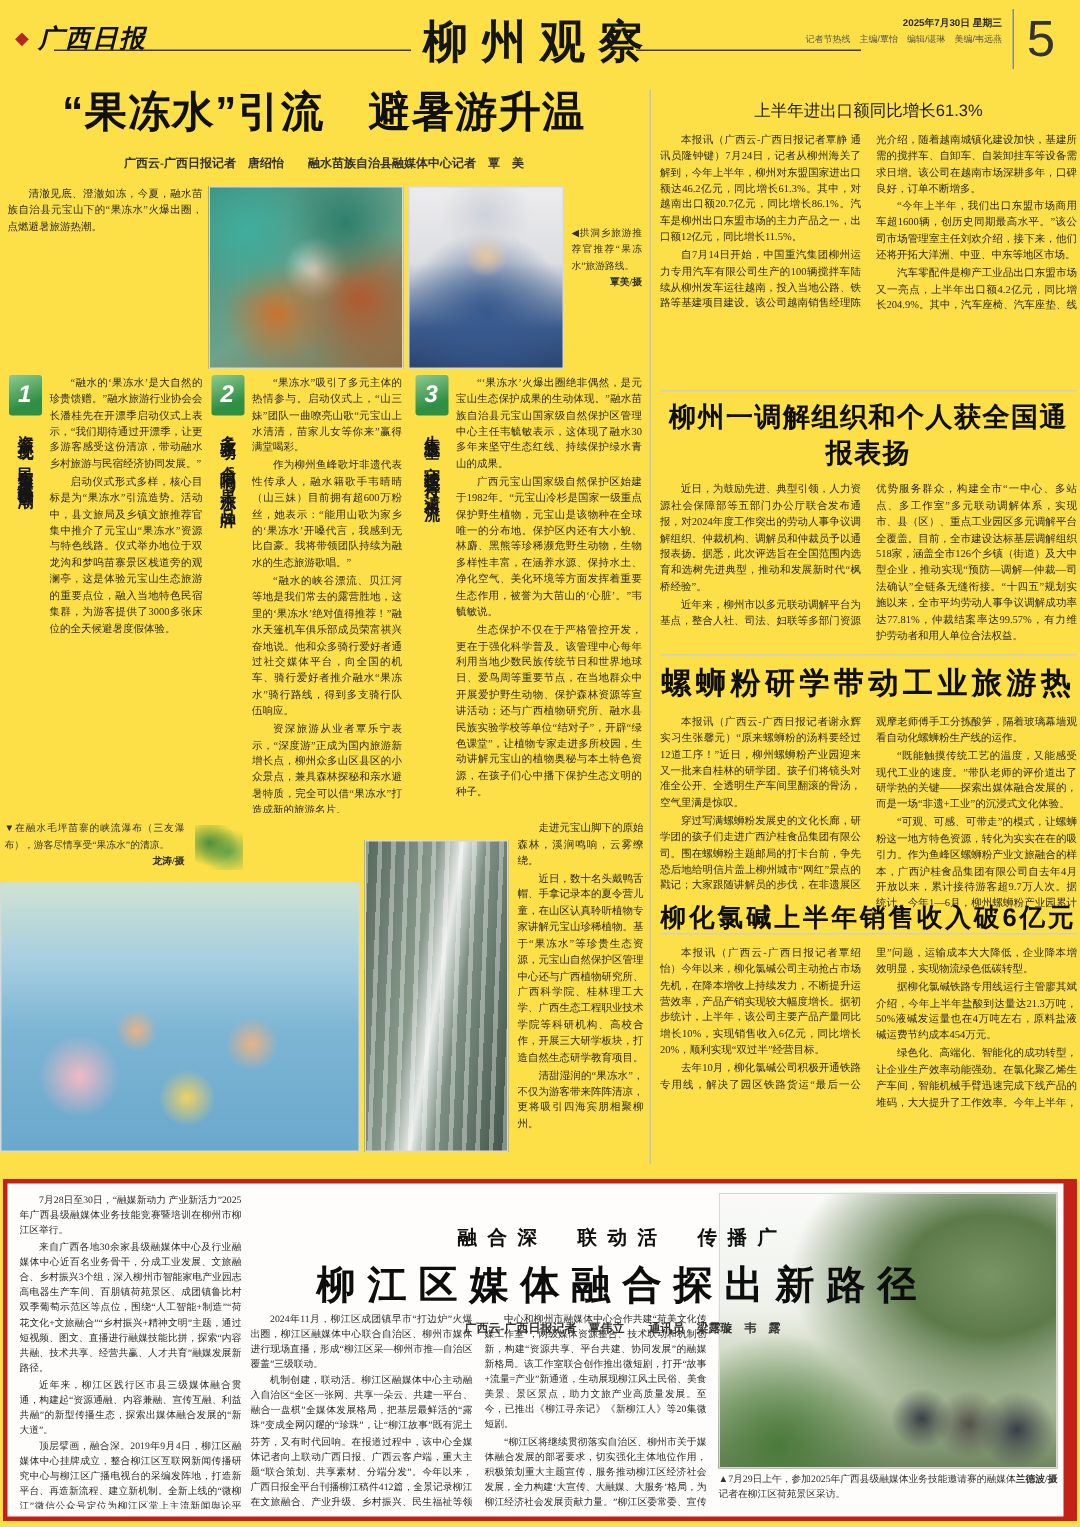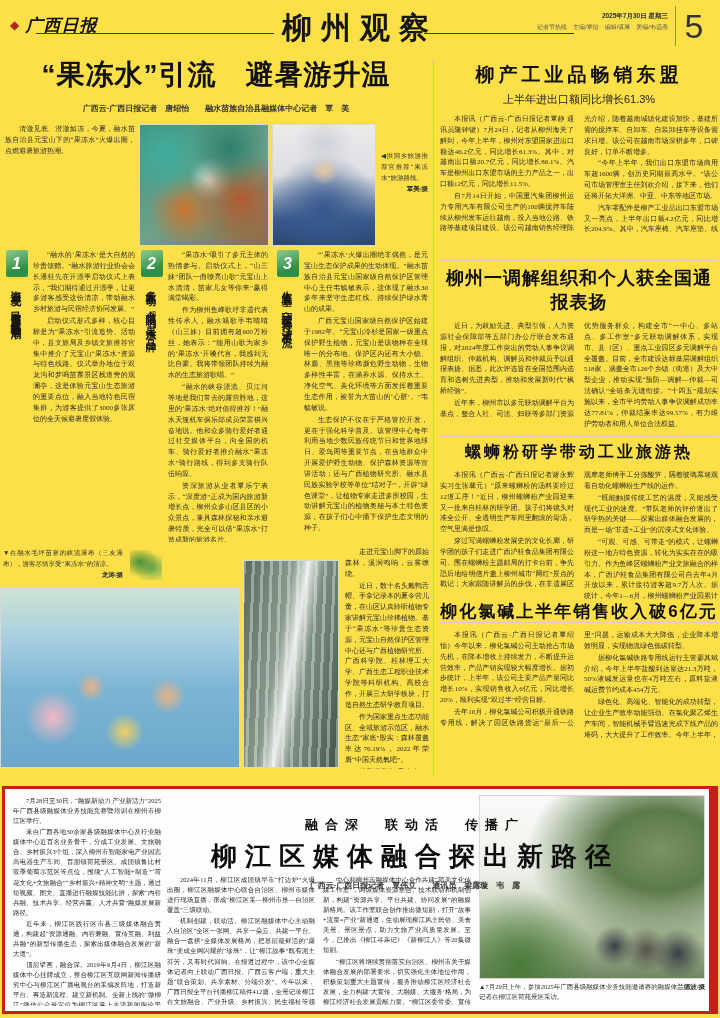--- a/index.html
+++ b/index.html
@@ -68,21 +68,21 @@
         background:repeating-linear-gradient(92deg,rgba(255,255,255,.35) 0 3px,rgba(255,255,255,0) 3px 9px),
                    linear-gradient(100deg,#55685c 0%,#8a9b8d 38%,#e8ece9 50%,#7d8f82 62%,#3f5346 100%);}
   .sec3-cont{position:absolute;left:345px;top:547px;width:84px;height:222px;overflow:hidden;}
   
   .v-divider{position:absolute;left:433px;top:60px;height:716px;border-left:1px solid #c2c2be;}
   .art{position:absolute;left:440px;width:278px;overflow:hidden;}
   .art h2{margin:0;text-align:center;font-family:"Liberation Sans","DejaVu Sans",sans-serif;font-weight:900;color:#0f0f0f;}
   .artA{top:62px;height:196px;}  .artA h2{font-size:19px;letter-spacing:4px;}
   .subhead{text-align:center;font-size:11px;margin-top:4px;color:#222;font-family:"Liberation Sans","DejaVu Sans",sans-serif;}
   .artB{top:266px;height:166px;} .artB h2{font-size:18px;letter-spacing:1px;}
-  .artC{top:442px;height:178px;} .artC h2{font-size:16px;letter-spacing:3px;}
+  .artC{top:442px;height:178px;} .artC h2{font-size:20px;letter-spacing:3px;}
   .artD{top:600px;height:148px;} .artD h2{font-size:17px;letter-spacing:2px;}
   .cols2{column-count:2;column-gap:10px;overflow:hidden;margin-top:7px;}
   .artA .cols2{height:128px;} .artB .cols2{height:132px;} .artC .cols2{height:140px;} .artD .cols2{height:112px;}
   .hdiv{position:absolute;left:440px;width:278px;border-top:1px solid #cfcfcb;}
   
   .bottom{position:absolute;left:2px;top:786px;width:716px;height:228px;box-sizing:border-box;
         border:3px solid #c3201a;border-right:9px solid #c3201a;background:#fffdfb;}
   .b-col1{position:absolute;left:8px;top:7px;width:148px;height:210px;overflow:hidden;}
   .b-head{position:absolute;left:150px;top:27px;width:520px;text-align:center;z-index:2;}
   .kicker{font-size:13px;font-weight:900;letter-spacing:7px;color:#101010;font-family:"Liberation Sans","DejaVu Sans",sans-serif;}
@@ -171,28 +171,26 @@
   <div class="caption-pool">
     <span>▼在融水毛坪苗寨的峡流瀑布（三友瀑布），游客尽情享受“果冻水”的清凉。</span>
     <span class="credit">龙涛/摄</span>
   </div>
   <div class="leaf-art"></div>
   <div class="photo photo-pool"></div>
   <div class="photo photo-falls"></div>
   <div class="sec3-cont">
       <p class="para">走进元宝山脚下的原始森林，溪涧鸣响，云雾缭绕。</p>
       <p class="para">近日，数十名头戴鸭舌帽、手拿记录本的夏令营儿童，在山区认真聆听植物专家讲解元宝山珍稀植物。基于“果冻水”等珍贵生态资源，元宝山自然保护区管理中心还与广西植物研究所、广西科学院、桂林理工大学、广西生态工程职业技术学院等科研机构、高校合作，开展三大研学板块，打造自然生态研学教育项目。</p>
-      <p class="para">作为国家重点生态功能区、全域旅游示范区，融水生态“家底”殷实：森林覆盖率达76.19%，2022年荣膺“中国天然氧吧”。</p>
       <p class="para">清甜湿润的“果冻水”，不仅为游客带来阵阵清凉，更将吸引四海宾朋相聚柳州。</p>
     </div>
 
   <div class="v-divider"></div>
 
   <div class="art artA">
-    <h2>柳产工业品畅销东盟</h2>
     <div class="subhead">上半年进出口额同比增长61.3%</div>
     <div class="cols2">
         <p class="para">本报讯（广西云-广西日报记者覃静 通讯员隆钟键）7月24日，记者从柳州海关了解到，今年上半年，柳州对东盟国家进出口额达46.2亿元，同比增长61.3%。其中，对越南出口额20.7亿元，同比增长86.1%。汽车是柳州出口东盟市场的主力产品之一，出口额12亿元，同比增长11.5%。</p>
         <p class="para">自7月14日开始，中国重汽集团柳州运力专用汽车有限公司生产的100辆搅拌车陆续从柳州发车运往越南，投入当地公路、铁路等基建项目建设。该公司越南销售经理陈光介绍，随着越南城镇化建设加快，基建所需的搅拌车、自卸车、自装卸挂车等设备需求日增。该公司在越南市场深耕多年，口碑良好，订单不断增多。</p>
         <p class="para">“今年上半年，我们出口东盟市场商用车超1600辆，创历史同期最高水平。”该公司市场管理室主任刘欢介绍，接下来，他们还将开拓大洋洲、中亚、中东等地区市场。</p>
         <p class="para">汽车零配件是柳产工业品出口东盟市场又一亮点，上半年出口额4.2亿元，同比增长204.9%。其中，汽车座椅、汽车座垫、线束等产品十分畅销，工业机器人及其零部件均出现在柳州出口东盟的产品中。</p>
       </div>
   </div>
   <div class="hdiv" style="top:260px"></div>
 

